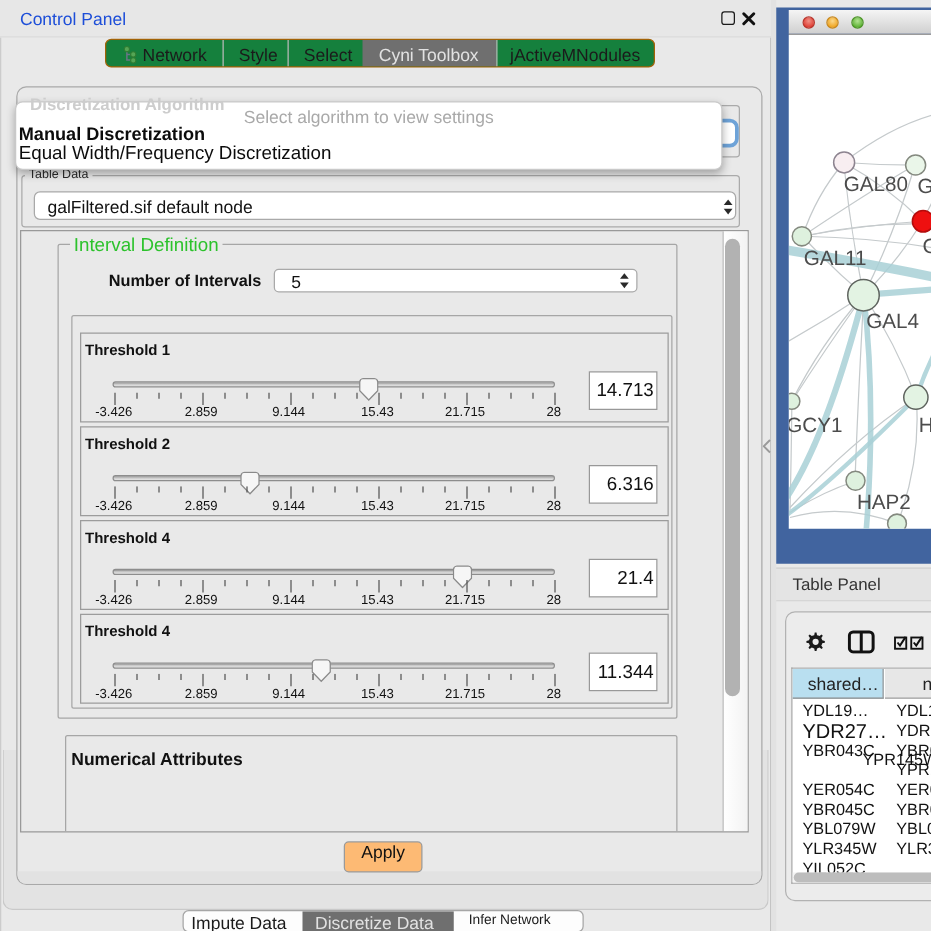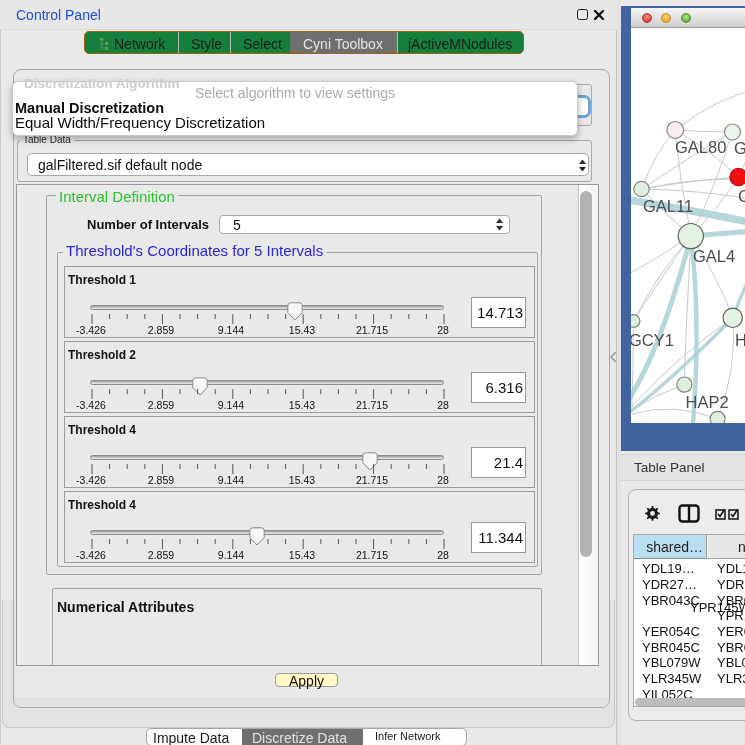--- a/index.html
+++ b/index.html
@@ -63,21 +63,20 @@
 
     <div class="abs bold" style="left:70px;top:32px;font-size:13px;color:#111;">Number of Intervals</div>
     <div class="abs" style="left:202px;top:30px;width:291px;height:19px;background:#fff;border:1px solid #a9a9a9;border-radius:4px;"></div>
     <div class="abs" style="left:216px;top:32px;font-size:14px;color:#111;">5</div>
     <svg class="abs" style="left:478px;top:33px;" width="9" height="13" viewBox="0 0 9 13">
       <path d="M4.5 0.5 L8 5 L1 5 Z" fill="#2a2a2a"></path>
         <path d="M4.5 12.5 L8 8 L1 8 Z" fill="#2a2a2a"></path>
     </svg>
 
     <div class="abs" style="left:40px;top:67px;width:481px;height:315px;border:1px solid #a6a6a6;border-radius:2px;"></div>
-    <div class="abs" style="left:46px;top:57px;padding:0 3px;background:#e9e9e9;font-size:15px;color:#2626d8;">Threshold's Coordinates for 5 Intervals</div>
 
     <div class="abs" style="left:47px;top:81px;width:471px;height:72px;border:1px solid #9c9c9c;">
       <div class="abs bold" style="left:3px;top:6px;font-size:12px;color:#111;">Threshold 1</div>
       <div class="abs" style="left:25px;top:38px;width:354px;height:5px;border-radius:3px;background:linear-gradient(#8f8f8f,#c9c9c9 45%,#e6e6e6);border:1px solid #8d8d8d;"></div>
       <svg class="abs" style="left:222px;top:35px;" width="16" height="19" viewBox="0 0 16 19">
         <path d="M3.5 0.8 H12.5 A3 3 0 0 1 15.2 3.5 V10.5 L8 18 L0.8 10.5 V3.5 A3 3 0 0 1 3.5 0.8 Z" fill="#f6f6f6" stroke="#8a8a8a" stroke-width="1"></path>
       </svg>
       <svg class="abs" style="left:25px;top:47px;" width="356" height="11" viewBox="0 0 353 11">
           <path d="M0.5 0 V10" stroke="#555" stroke-width="1"></path>
           <path d="M18.1 0 V5" stroke="#555" stroke-width="1"></path>
@@ -228,21 +227,21 @@
   <div class="abs" style="left:561px;top:0;width:21px;height:480px;background:linear-gradient(to right,#ffffff,#f2f2f2);border-left:1px solid #c0c0c0;"></div>
   <div class="abs" style="left:563px;top:6px;width:12px;height:366px;background:#b2b2b2;border-radius:6px;"></div>
 </div>
 
 <div class="abs" style="left:12px;top:81px;width:566px;height:55px;background:#fff;border:1px solid #c9c9c9;border-radius:6px;box-shadow:0 3px 7px rgba(0,0,0,0.3);"></div>
 <div class="abs bold" style="left:24px;top:76px;font-size:13.5px;color:#cdcdcd;">Discretization Algorithm</div>
 <div class="abs" style="left:0;top:85px;width:590px;text-align:center;font-size:14px;color:#a9a9a9;">Select algorithm to view settings</div>
 <div class="abs bold" style="left:15px;top:100px;font-size:14.5px;color:#0c0c0c;">Manual Discretization</div>
 <div class="abs" style="left:15px;top:114px;font-size:15px;color:#0c0c0c;">Equal Width/Frequency Discretization</div>
 
-<div class="abs" style="left:275px;top:673px;width:63px;height:14px;background:#fef9c3;border:1px solid #9a9a9a;border-radius:4px;text-align:center;font-size:14px;color:#111;line-height:15px;">Apply</div>
+<div class="abs" style="left:275px;top:673px;width:63px;height:25px;background:#fdba74;border:1px solid #9a9a9a;border-radius:4px;text-align:center;font-size:14px;color:#111;line-height:15px;">Apply</div>
 
 <div class="abs" style="left:146px;top:705px;width:321px;height:18px;background:#fdfdfd;border:1px solid #a6a6a6;border-radius:5px;overflow:hidden;margin-top:23px;">
   <div class="abs" style="left:95px;top:0;width:121px;height:18px;background:#6f6f6f;"></div>
   <div class="abs" style="left:6px;top:1px;font-size:14px;color:#1b1b1b;">Impute Data</div>
   <div class="abs" style="left:105px;top:1px;font-size:14px;color:#e2e2e2;">Discretize Data</div>
   <div class="abs" style="left:228px;top:1px;font-size:11px;color:#1b1b1b;">Infer Network</div>
 </div>
 
 <div class="abs" style="left:617px;top:0;width:4px;height:745px;background:#e2e2e2;"></div>
 <svg class="abs" style="left:610px;top:351px;" width="8" height="12" viewBox="0 0 8 12">
@@ -329,21 +328,21 @@
   <path d="M3 6 L5 8.5 L9.5 1.5" stroke="#111" stroke-width="1.6" fill="none"></path>
   <rect x="14" y="2" width="9" height="9" fill="none" stroke="#111" stroke-width="1.5"></rect>
   <path d="M16 6 L18 8.5 L22.5 1.5" stroke="#111" stroke-width="1.6" fill="none"></path>
 </svg>
 
 <div class="abs" style="left:633px;top:534px;width:112px;height:173px;border:1px solid #a8a8a8;border-right:none;background:#fff;overflow:hidden;">
   <div class="abs" style="left:0;top:0;width:73px;height:24px;background:#b9dff0;border-right:1px solid #9a9a9a;border-bottom:1px solid #8a8a8a;text-align:right;padding-right:3px;font-size:14px;color:#222;line-height:24px;">shared…</div>
   <div class="abs" style="left:74px;top:0;width:38px;height:24px;background:#e7e7e7;border-bottom:1px solid #a0a0a0;font-size:14px;color:#222;line-height:24px;padding-left:30px;">nam</div>
   <div class="abs" style="left:8px;top:26px;font-size:13px;color:#111;">YDL19…</div>
 <div class="abs" style="left:83px;top:26px;font-size:13px;color:#111;">YDL1</div>
-<div class="abs" style="left:8px;top:42px;font-size:13px;color:#111;">YDR27…</div>
+<div class="abs" style="left:8px;top:42px;font-size:16px;color:#111;">YDR27…</div>
 <div class="abs" style="left:83px;top:42px;font-size:13px;color:#111;">YDR2</div>
 <div class="abs" style="left:8px;top:58px;font-size:13px;color:#111;">YBR043C</div>
 <div class="abs" style="left:83px;top:58px;font-size:13px;color:#111;">YBR0</div>
 <div class="abs" style="left:8px;top:65px;font-size:13px;color:#111;margin-left:48px;">YPR145W</div>
 <div class="abs" style="left:83px;top:73px;font-size:13px;color:#111;">YPR1</div>
 <div class="abs" style="left:8px;top:89px;font-size:13px;color:#111;">YER054C</div>
 <div class="abs" style="left:83px;top:89px;font-size:13px;color:#111;">YER0</div>
 <div class="abs" style="left:8px;top:105px;font-size:13px;color:#111;">YBR045C</div>
 <div class="abs" style="left:83px;top:105px;font-size:13px;color:#111;">YBR0</div>
 <div class="abs" style="left:8px;top:120px;font-size:13px;color:#111;">YBL079W</div>

